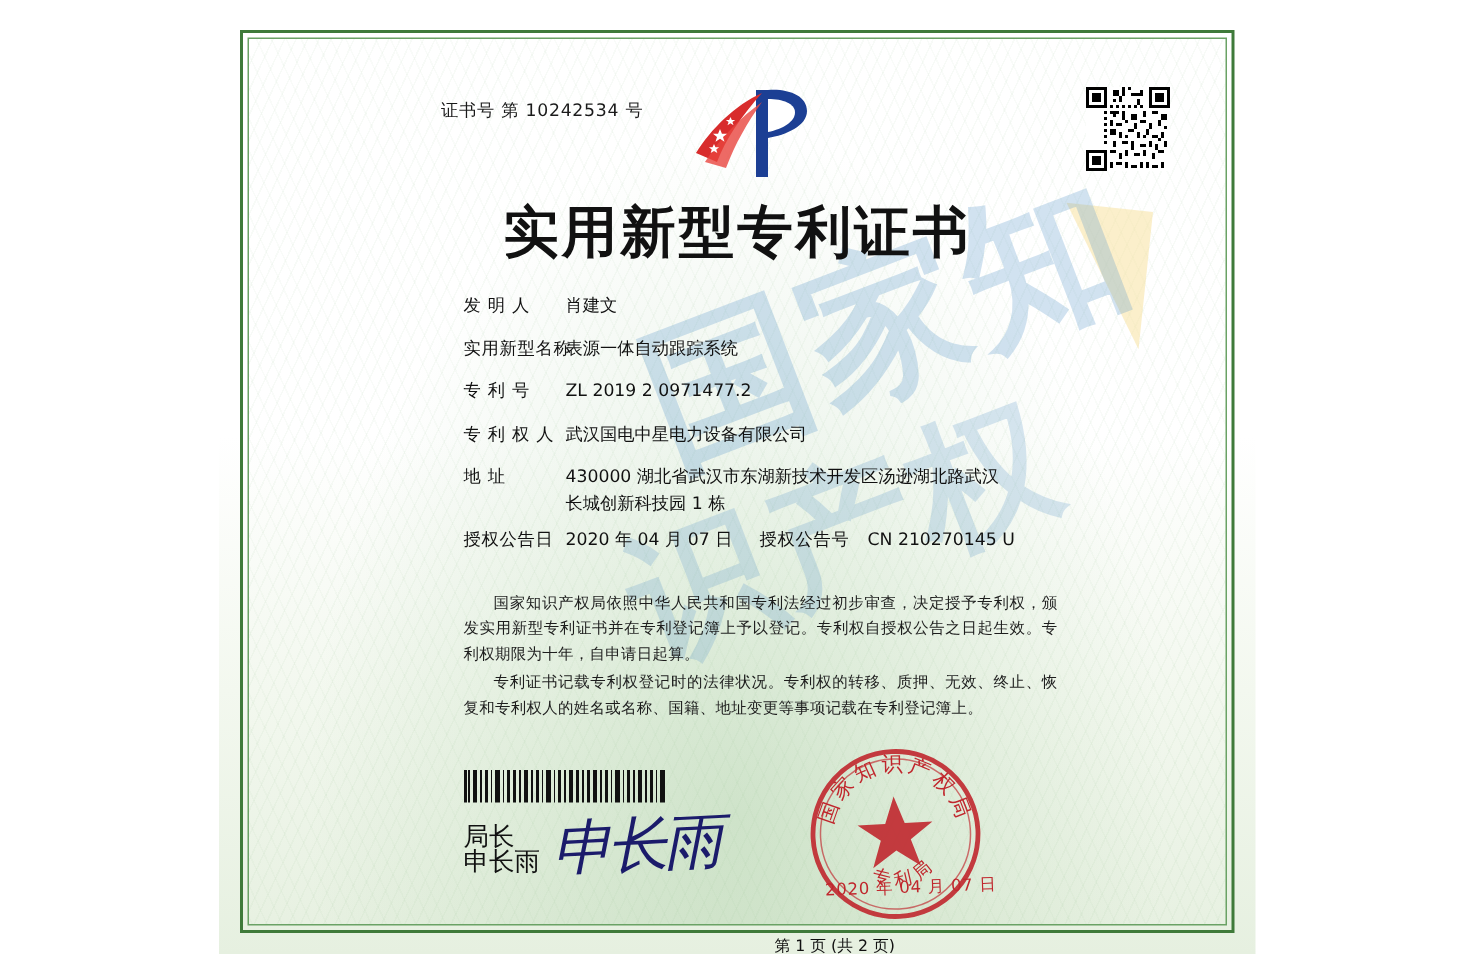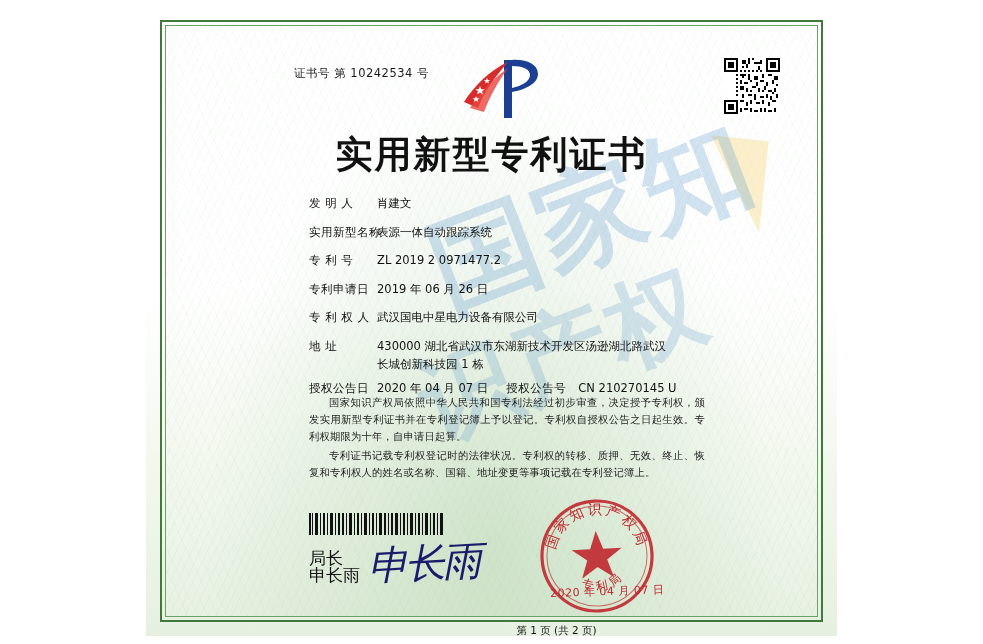--- a/index.html
+++ b/index.html
@@ -311,24 +311,20 @@
       <div class="frow">
         <div class="flabel">实用新型名称</div>
         <div class="fval">表源一体自动跟踪系统</div>
       </div>
 
       <div class="frow">
         <div class="flabel">专 利 号</div>
         <div class="fval">ZL 2019 2 0971477.2</div>
       </div>
 
-      <div class="frow">
-        <div class="flabel">专利申请日</div>
-        <div class="fval">2019 年 06 月 26 日</div>
-      </div>
 
       <div class="frow">
         <div class="flabel">专 利 权 人</div>
         <div class="fval">武汉国电中星电力设备有限公司</div>
       </div>
 
       <div class="frow two">
         <div class="flabel">地      址</div>
         <div class="fval">
           <span>430000  湖北省武汉市东湖新技术开发区汤逊湖北路武汉</span>

